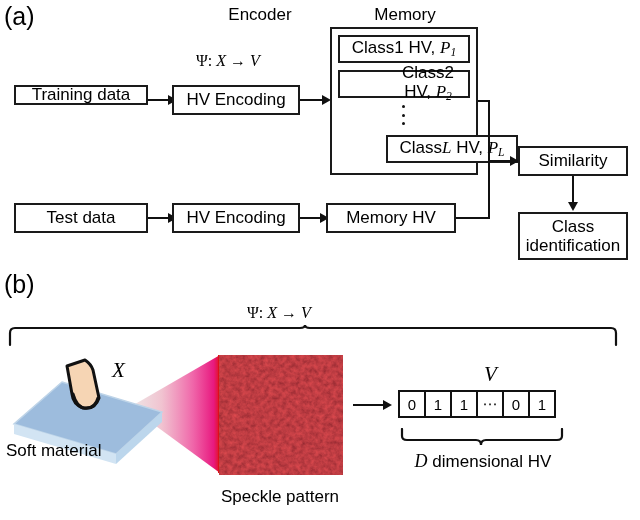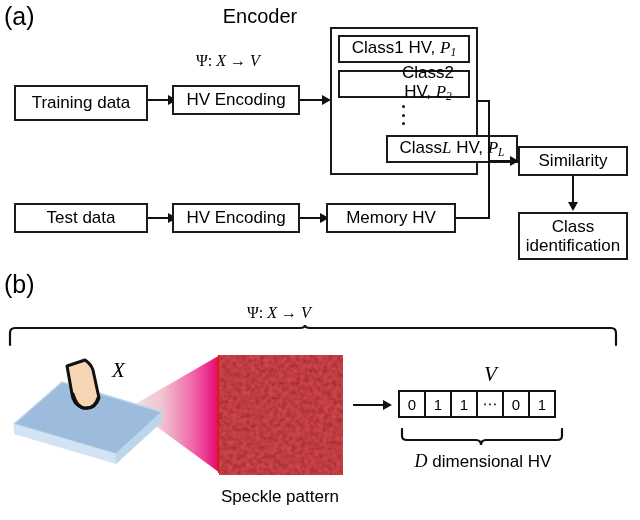--- a/index.html
+++ b/index.html
@@ -20,21 +20,21 @@
 
   
   .panel-label {
     font-size: 25px;
     line-height: 1;
     letter-spacing: 0px;
   }
 
   
   .heading {
-    font-size: 20px;
+    font-size: 17px;
     text-align: center;
     line-height: 1;
   }
 
   
   .box {
     border: 2px solid #1a1a1a;
     background: #ffffff;
     display: flex;
     align-items: center;
@@ -131,29 +131,30 @@
   }
 </style>
 </head>
 <body>
 
 <div id="fig">
 
   <div class="abs panel-label" style="left:4px; top:4px;">(a)</div>
 
   <div class="abs heading" style="left:200px; top:6px; width:120px;">Encoder</div>
+  <div class="abs heading" style="left:345px; top:6px; width:120px;">Memory</div>
 
   <div class="abs math" style="left:196px; top:53px;">
     <span>Ψ</span><span>:</span>
     <span class="mi">X</span>
     <span>→</span>
     <span class="mi">V</span>
   </div>
 
-  <div class="abs box" style="left:14px; top:85px; width:134px; height:36px;">Training data</div>
+  <div class="abs box" style="left:14px; top:85px; width:134px; height:20px;">Training data</div>
 
   <div class="abs hline" style="left:148px; top:99px; width:22px;"></div>
   <div class="abs arrow-r" style="left:168px; top:95px;"></div>
 
   <div class="abs box" style="left:172px; top:85px; width:128px; height:30px;">HV Encoding</div>
 
   <div class="abs hline" style="left:300px; top:99px; width:26px;"></div>
   <div class="abs arrow-r" style="left:322px; top:95px;"></div>
 
   <div class="abs memory-frame" style="left:330px; top:27px; width:148px; height:148px;"></div>
@@ -249,20 +250,21 @@
 
   <svg class="abs" style="left:55px; top:358px;" width="60" height="62">
     <path d="M12,8 L30,2 Q36,6 38,12 L44,40 Q40,52 28,50 Q18,46 17,36 Z" fill="#f6d5b4" stroke="#111111" stroke-width="3" stroke-linejoin="round"></path>
     <path d="M18,36 Q22,50 30,50 Q40,51 43,40" fill="none" stroke="#111111" stroke-width="3" stroke-linecap="round"></path>
   </svg>
 
   <div class="abs math" style="left:112px; top:360px; font-size:21px;">
     <span class="mi">X</span>
   </div>
 
+  <div class="abs caption" style="left:6px; top:442px; width:150px; text-align:left;">Soft material</div>
 
   <svg class="abs speckle" style="left:219px; top:355px;" width="124" height="120">
     <defs>
       <filter id="spk" x="0" y="0" width="100%" height="100%">
         <feTurbulence type="fractalNoise" baseFrequency="0.22" numOctaves="4" seed="7" result="n"></feTurbulence>
         <feColorMatrix in="n" type="matrix" values="0.55 0 0 0 0.27
                   0.06 0 0 0 0.02
                   0.06 0 0 0 0.03
                   0    0 0 0 1"></feColorMatrix>
       </filter>

